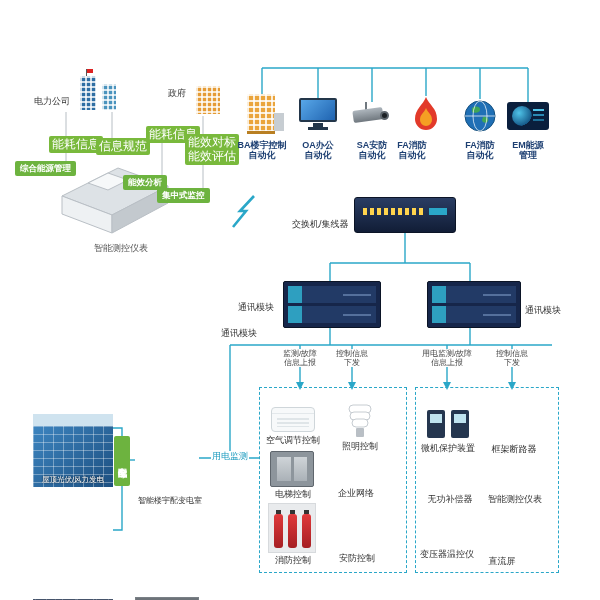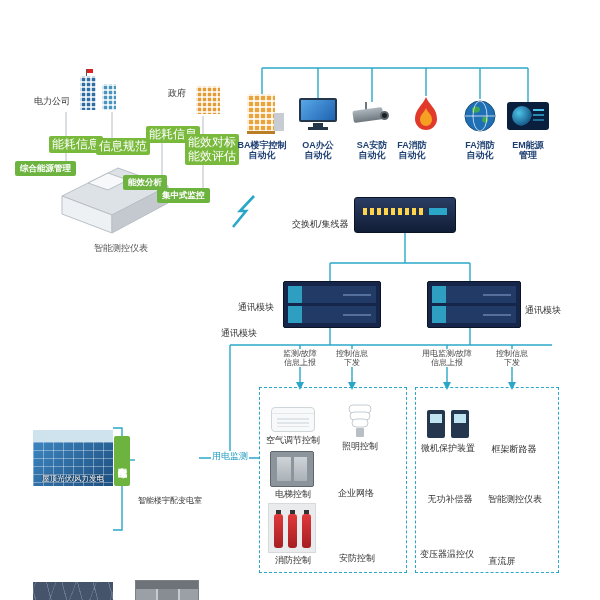--- a/index.html
+++ b/index.html
@@ -193,21 +193,21 @@
 
   <div class="lbl c small flow" style="left:271px;top:349px;width:58px">监测/故障
 信息上报</div>
   <div class="lbl c small flow" style="left:331px;top:349px;width:42px">控制信息
 下发</div>
   <div class="lbl c small flow" style="left:413px;top:349px;width:68px">用电监测/故障
 信息上报</div>
   <div class="lbl c small flow" style="left:491px;top:349px;width:42px">控制信息
 下发</div>
 
-  <div class="dev solar" style="left:33px;top:402px;width:80px;height:56px">
+  <div class="dev solar" style="left:33px;top:386px;width:80px;height:73px">
     <div class="imgcap">屋顶光伏/风力发电</div>
   </div>
   <div class="dev power" style="left:33px;top:498px;width:80px;height:64px">
     
   </div>
   <div class="gvert" style="left:114px;top:436px;width:16px;height:50px">综合配电</div>
   <div class="dev cab" style="left:135px;top:432px;width:64px;height:60px"></div>
   <div class="lbl c" style="left:130px;top:496px;width:80px;font-size:8px">智能楼宇配变电室</div>
   <div class="lbl flow" style="left:211px;top:451px;color:#1b9bbf;font-weight:normal">用电监测</div>
 

